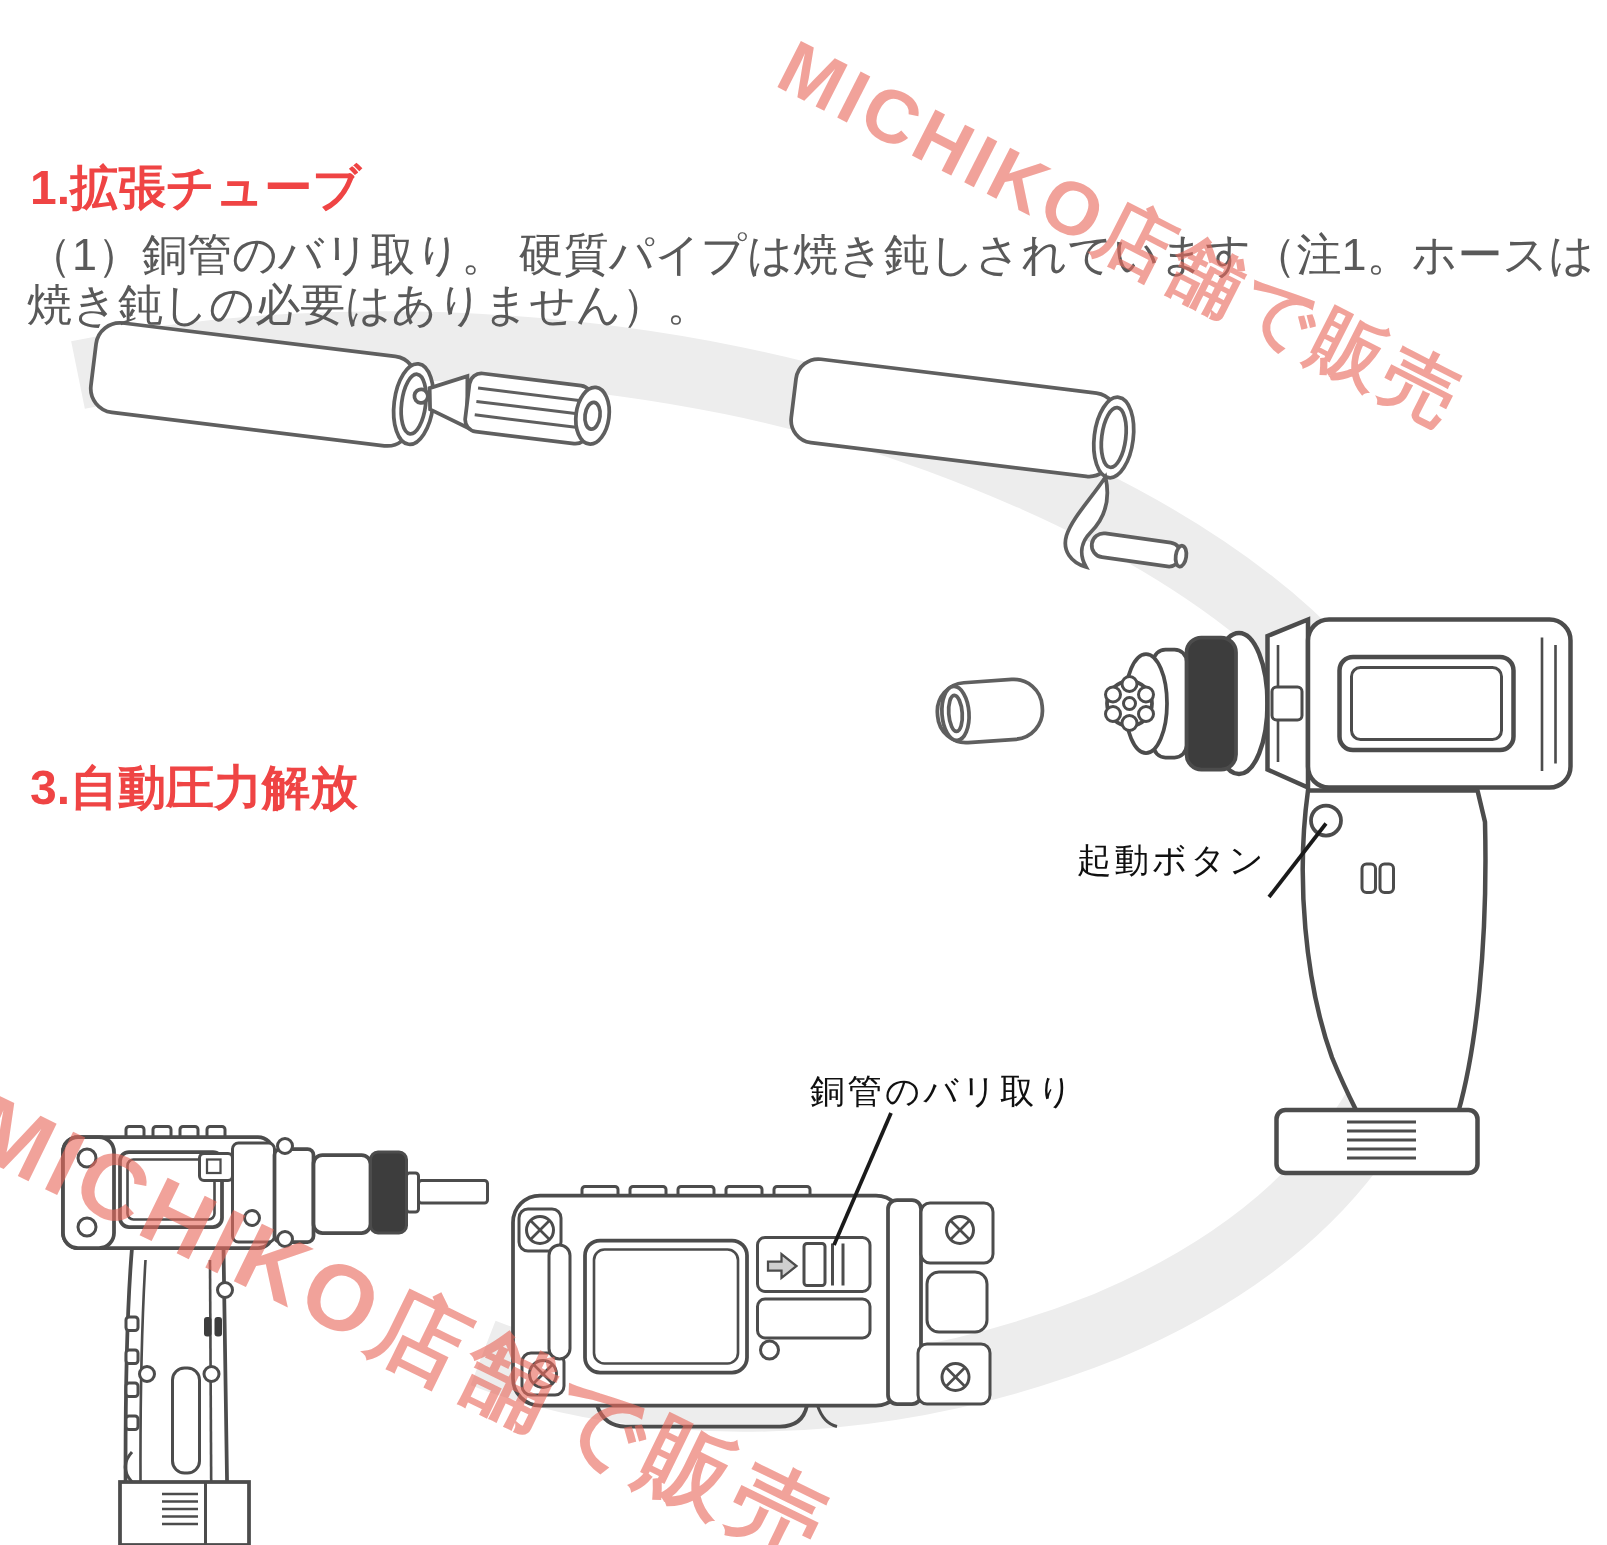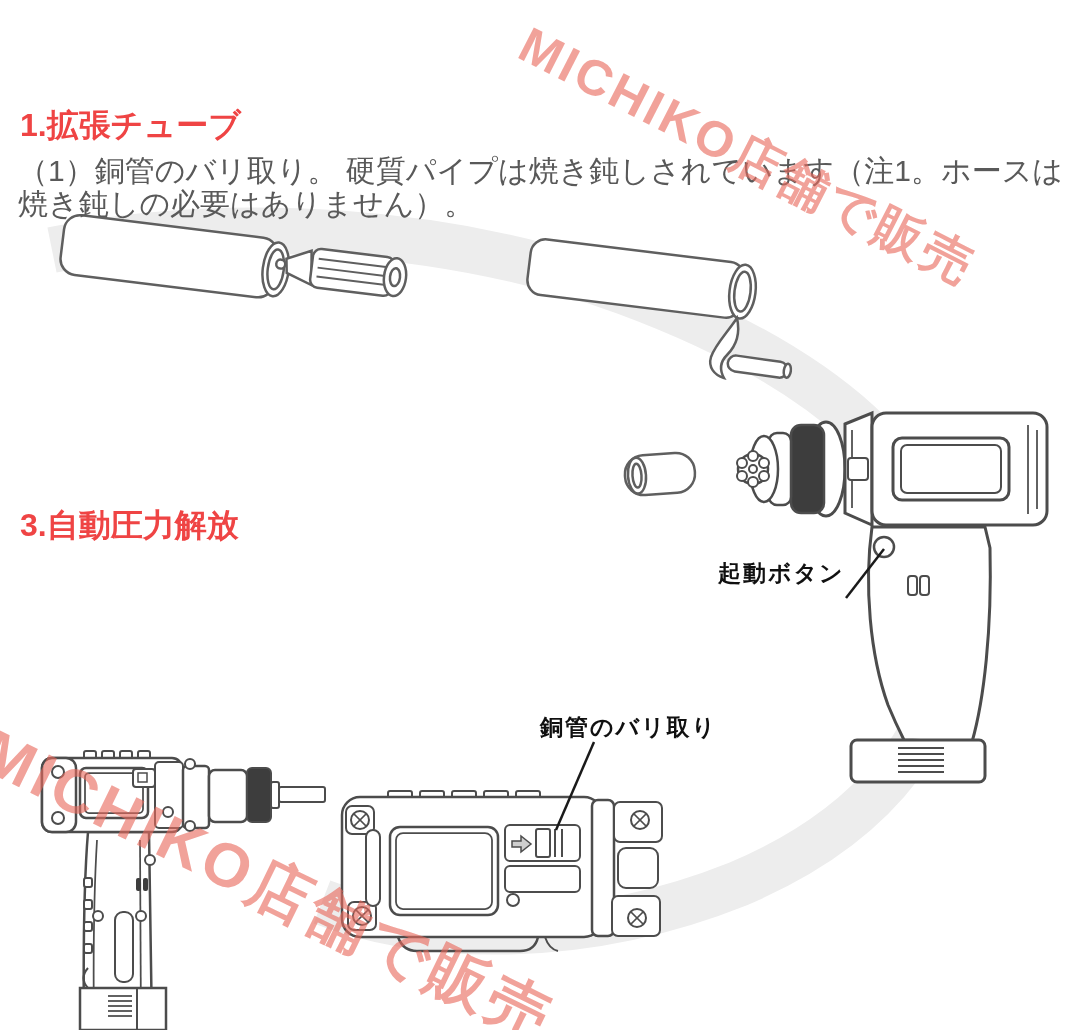--- a/index.html
+++ b/index.html
@@ -27,21 +27,21 @@
     position:absolute;left:20px;z-index:1;
     font-size:32px;font-weight:800;color:#ef4444;white-space:nowrap;
   }
   .sec-body{
     position:absolute;left:18px;z-index:1;
     font-size:30px;line-height:33px;color:#595959;
     white-space:pre-line;width:1050px;
   }
   .callout{
     position:absolute;z-index:2;
-    font-size:23px;font-weight:700;color:#101010;
+    font-size:23px;font-weight:400;color:#101010;
     letter-spacing:2px;white-space:nowrap;
   }
   .watermark{
     position:absolute;z-index:3;
     color:rgba(232,105,92,0.62);
     font-weight:800;white-space:nowrap;
     transform-origin:left top;pointer-events:none;
   }
   .wm-top{left:538px;top:12px;font-size:50px;letter-spacing:3px;transform:rotate(27deg);}
   .wm-bottom{left:4px;top:710px;font-size:62px;letter-spacing:4px;transform:rotate(26deg);}

